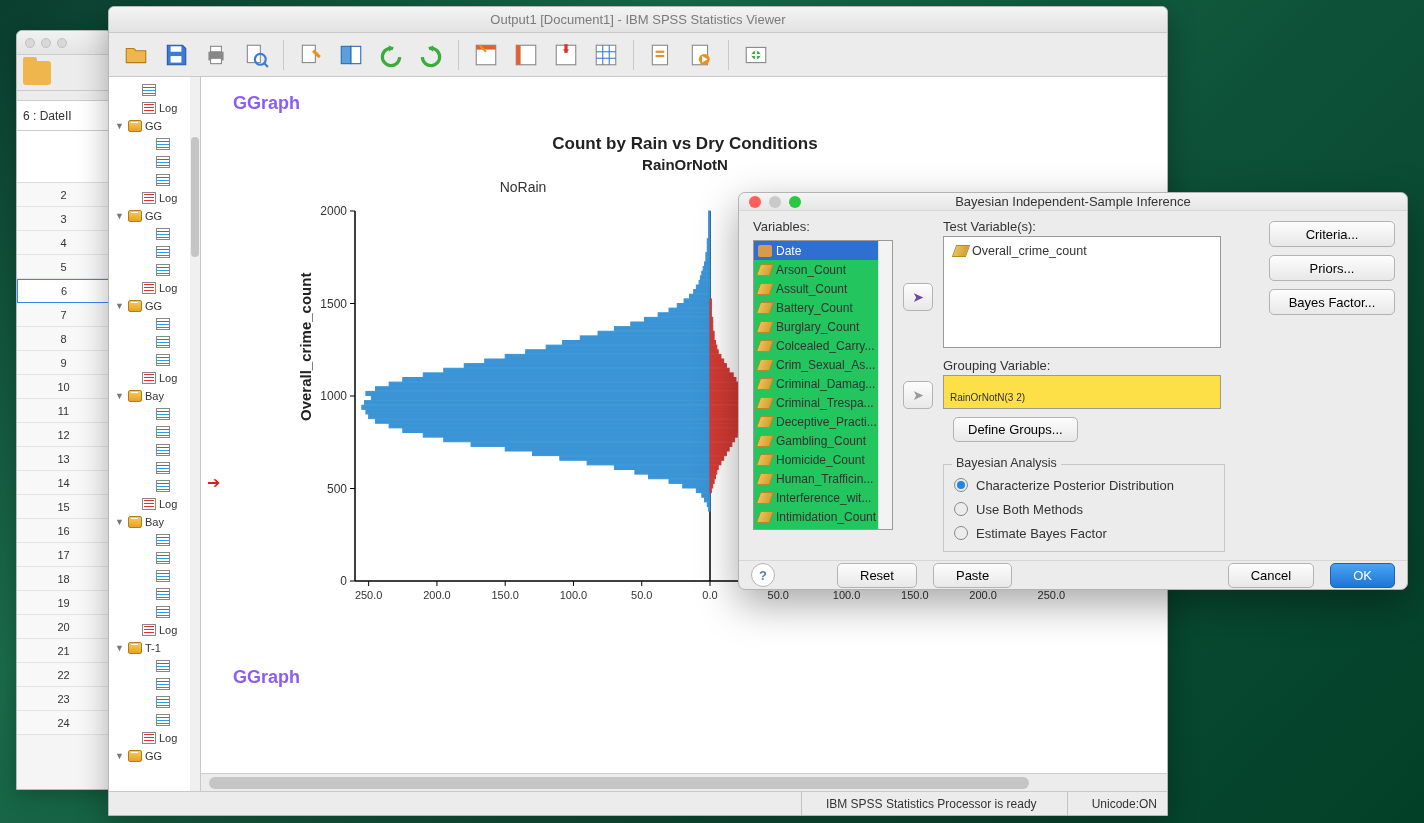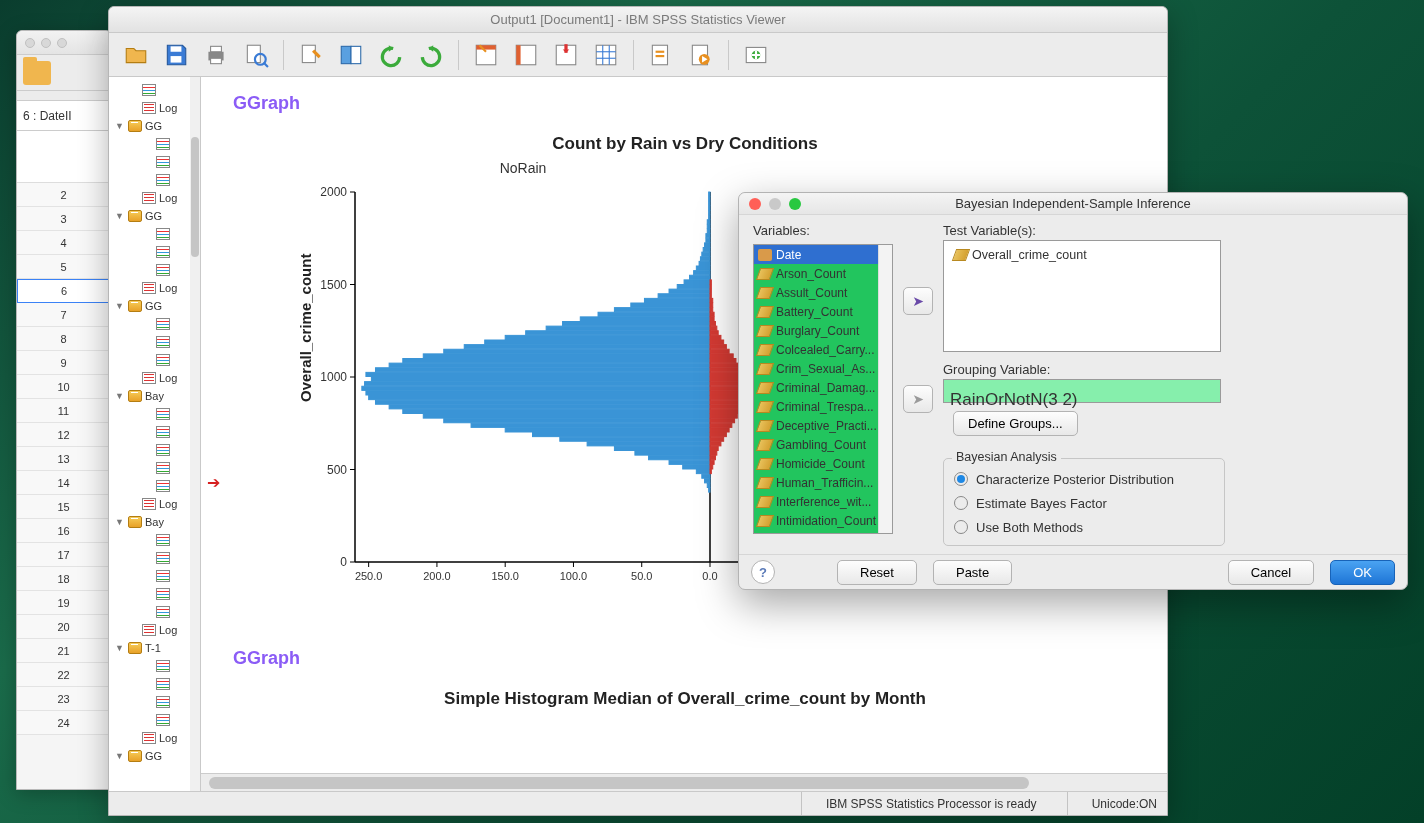--- a/index.html
+++ b/index.html
@@ -74,23 +74,23 @@
 .varbox { width:140px; height:290px; background:#22c55e; border:1px solid #9a9a9a; overflow:hidden; font-size:12px; position:relative;}
 .varbox-scroll{position:absolute;right:0;top:0;width:14px;height:100%;background:#f3f3f3;border-left:1px solid #ddd;}
 .var-item{display:flex;align-items:center;height:19px;padding:0 4px;gap:4px;white-space:nowrap;}
 .var-item.sel{background:#2f6fd0;color:#fff;}
 .var-icon{width:14px;height:12px;flex-shrink:0;}
 .var-icon.date{background:#d99a4a;border-radius:2px;}
 .var-icon.scale{background:linear-gradient(90deg,#e8c15a,#d4a030);transform:skewX(-20deg);border:1px solid #b88920;}
 .arrow-btn { width:30px; height:28px; background:linear-gradient(#fdfdfd,#e8e8e8); border:1px solid #b3b3b3; border-radius:5px; display:flex; align-items:center; justify-content:center; margin:6px 0; color:#6a4aa8; font-size:14px;}
 .arrow-btn.dis{color:#9a9a9a;}
 .testbox { width:278px; height:112px; background:#fff; border:1px solid #9a9a9a; padding:4px 6px; font-size:12.5px;}
-.groupbox { width:278px; height:24px; background:#86efac; border:1px solid #9a9a9a; padding:10px 6px; font-size:17px;}
+.groupbox { width:278px; height:24px; background:#fde047; border:1px solid #9a9a9a; padding:16px 6px; font-size:10px;}
 .small-btn { background:linear-gradient(#fdfdfd,#e8e8e8); border:1px solid #b3b3b3; border-radius:5px; padding:4px 14px; font-size:13px;}
-.opt-group { border:1px solid #c6c6c6; border-radius:5px; padding:8px 10px 6px 10px; margin-top:22px; position:relative;}
+.opt-group { border:1px solid #c6c6c6; border-radius:0; padding:8px 10px 6px 10px; margin-top:22px; position:relative;}
 .opt-group-title{position:absolute;top:-9px;left:8px;background:#ececec;padding:0 4px;font-size:12.5px;}
 .radio-row{display:flex;align-items:center;gap:8px;height:24px;}
 .radio{width:14px;height:14px;border:1px solid #888;border-radius:50%;display:flex;align-items:center;justify-content:center;}
 .radio.on:after{content:"";width:8px;height:8px;border-radius:50%;background:#1e88e5;}
 .side-btn{width:126px;height:26px;background:linear-gradient(#fdfdfd,#e8e8e8);border:1px solid #b3b3b3;border-radius:5px;font-size:13px;}
 .dlg-foot{height:44px;border-top:1px solid #d6d6d6;display:flex;align-items:center;padding:0 12px;gap:16px;}
 .help-btn{width:24px;height:24px;border:1px solid #b3b3b3;border-radius:50%;background:#fff;color:#5a7ab8;font-weight:600;display:flex;align-items:center;justify-content:center;}
 .foot-btn{padding:4px 22px;background:linear-gradient(#fdfdfd,#e8e8e8);border:1px solid #b3b3b3;border-radius:5px;font-size:13px;}
 .foot-btn.primary{background:linear-gradient(#4aa3f2,#1e75d6);color:#fff;border-color:#1863b8;}
 </style>
@@ -445,20 +445,21 @@
       <div class="outline-scroll">
           <div class="outline-thumb"></div>
         </div>
     </div>
     <div class="content-pane">
       <span class="red-arrow">➔</span>
       <div class="content-inner">
         <div class="ggraph-h">GGraph</div>
 
         <div class="chart-title">Count by Rain vs Dry Conditions</div>
+        <div class="chart-sub">RainOrNotN</div>
         <div class="facet-label" style="width:360px;margin-left:110px">NoRain</div>
 
         <div class="chart-wrap">
           <div class="axis-label-y">Overall_crime_count</div>
           <svg class="chart-svg" id="chart-svg" viewBox="0 0 800 420">
               <line x1="70" y1="10" x2="70" y2="380" stroke="#000" stroke-width="1.5"></line>
               <line x1="70" y1="380" x2="780" y2="380" stroke="#000" stroke-width="1.5"></line>
               <line x1="425" y1="10" x2="425" y2="380" stroke="#000" stroke-width="1.5"></line>
               <line x1="65" y1="380" x2="70" y2="380" stroke="#000"></line>
               <text x="62" y="384" text-anchor="end" font-size="12" fill="#333">0</text>
@@ -597,21 +598,20 @@
               <rect x="425" y="116.375" width="2.730769230769231" height="4.125" fill="#d43a33" stroke="#d43a33"></rect>
               <rect x="425" y="111.75" width="1.3653846153846154" height="4.125" fill="#d43a33" stroke="#d43a33"></rect>
               <rect x="425" y="107.125" width="1.3653846153846154" height="4.125" fill="#d43a33" stroke="#d43a33"></rect>
               <rect x="425" y="102.5" width="1.3653846153846154" height="4.125" fill="#d43a33" stroke="#d43a33"></rect>
               <rect x="425" y="97.875" width="1.3653846153846154" height="4.125" fill="#d43a33" stroke="#d43a33"></rect>
             </svg>
         </div>
 
         <div style="height:40px"></div>
         <div class="ggraph-h">GGraph</div>
-        <div class="chart-title" style="margin-top:16px">Simple Histogram Median of Overall_crime_count by Month</div>
       </div>
       <div class="h-scroll">
           <div class="h-thumb"></div>
         </div>
     </div>
   </div>
 
   <div class="statusbar">
     <span class="cell">IBM SPSS Statistics Processor is ready</span>
     <span class="cell">Unicode:ON</span>
@@ -722,29 +722,34 @@
       <div style="height:8px"></div>
       <button class="small-btn" style="align-self:flex-start;margin-left:10px">Define Groups...</button>
       <div class="opt-group">
         <span class="opt-group-title">Bayesian Analysis</span>
         <div class="radio-row">
             <span class="radio on"></span>
             <span>Characterize Posterior Distribution</span>
           </div>
         <div class="radio-row">
             <span class="radio"></span>
-            <span>Estimate Bayes Factor</span>
+            <span>Use Both Methods</span>
           </div>
         <div class="radio-row">
             <span class="radio"></span>
-            <span>Use Both Methods</span>
+            <span>Estimate Bayes Factor</span>
           </div>
       </div>
     </div>
 
+    <div class="dlg-col" style="margin-left:auto;gap:8px;padding-top:2px">
+      <button class="side-btn">Criteria...</button>
+      <button class="side-btn">Priors...</button>
+      <button class="side-btn">Bayes Factor...</button>
+    </div>
   </div>
   <div class="dlg-foot">
     <div class="help-btn">?</div>
     <div style="width:30px"></div>
     <button class="foot-btn">Reset</button>
     <button class="foot-btn">Paste</button>
     <div style="flex:1"></div>
     <button class="foot-btn">Cancel</button>
     <button class="foot-btn primary">OK</button>
   </div>

